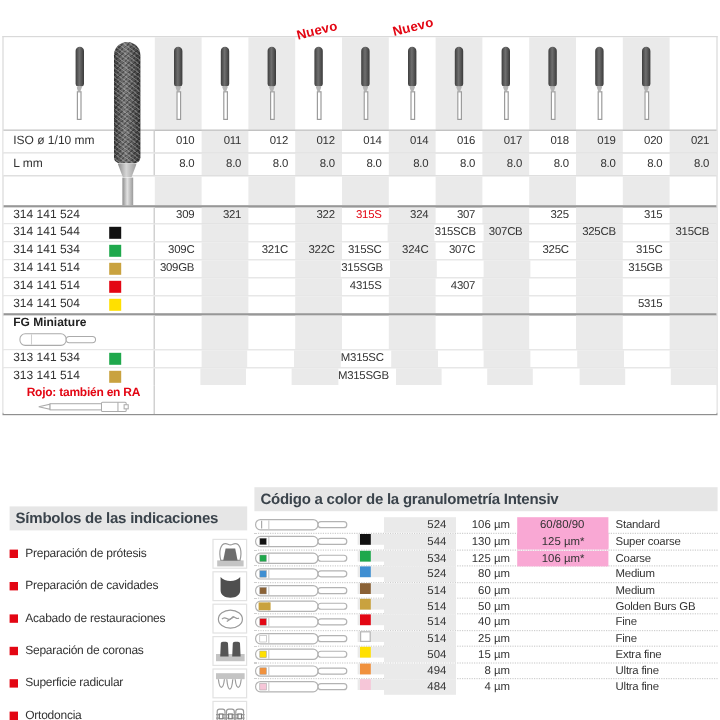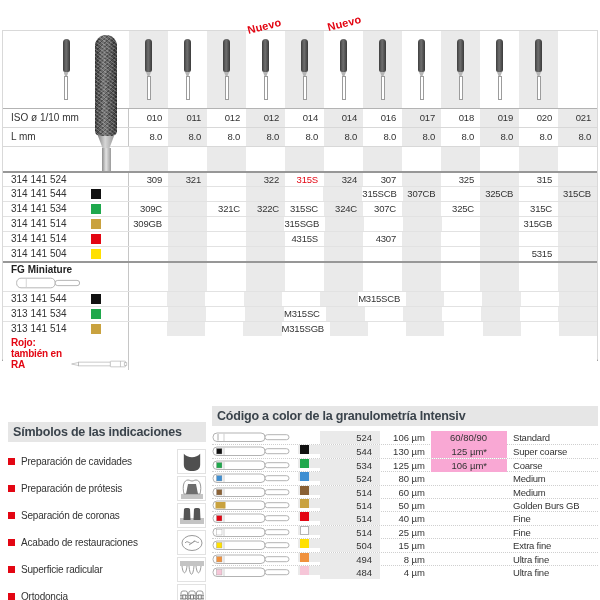--- a/index.html
+++ b/index.html
@@ -41,21 +41,21 @@
   .fgm-label-row{height:30px;border-top:2px solid #979797}
   .fg-label-row .lcell,.fgm-label-row .lcell{flex-direction:column;align-items:flex-start;justify-content:center;gap:1px}
   .sec-label{font-weight:bold;font-size:10px;color:#222;line-height:10px}
 
   .code-row{height:15px;line-height:14px;border-top:1px solid #e2e2e2}
   .code-row.section-top{border-top:2px solid #979797}
   .code-row .lcell{line-height:14px}
   .code-square{width:10px;height:10px;margin-left:auto;margin-right:27px;flex:none;display:block}
 
   .note-row{height:23px}
-  .note-row .lcell{flex-direction:row;align-items:flex-end;justify-content:flex-start;padding-top:1px;gap:0;border-right:1px solid #c6c6c6}
+  .note-row .lcell{flex-direction:column;align-items:center;justify-content:flex-start;padding-top:1px;gap:0;border-right:1px solid #c6c6c6}
   .ra-note{color:#e30613;font-weight:bold;font-size:10px;line-height:11px;letter-spacing:-.2px}
   .note-span{grid-column:2/14;background:#fff}
 
   
   .big-bur{position:absolute;left:92px;top:4px;width:22px;z-index:3}
   .bb-head{width:22px;height:101px;border-radius:11px 11px 5px 5px;background:linear-gradient(90deg,#3c3c3c,#7a7a7a 42%,#383838);position:relative}
   .bb-head::after{content:"";position:absolute;inset:0;border-radius:inherit;
     background:repeating-linear-gradient(37deg,rgba(255,255,255,.22) 0 1px,transparent 1px 3px),
                repeating-linear-gradient(-41deg,rgba(0,0,0,.28) 0 1px,transparent 1px 3px)}
   .bb-neck{width:16px;height:12px;margin:0 auto;background:linear-gradient(90deg,#8a8a8a,#d6d6d6 45%,#9a9a9a);clip-path:polygon(0 0,100% 0,72% 100%,28% 100%)}
@@ -333,38 +333,20 @@
         <div class="dcell val-cell shade"></div>
         <div class="dcell val-cell"></div>
         <div class="dcell val-cell shade"></div>
         <div class="dcell val-cell"></div>
         <div class="dcell val-cell shade"></div>
       </div>
 
     <div id="fgm-rows">
         <div class="trow code-row">
           <div class="lcell code-lcell">
-            <span>313 141 544</span>
-            <span class="code-square" style="background: rgb(17, 17, 17);"></span>
-          </div>
-          <div class="dcell val-cell"></div>
-          <div class="dcell val-cell shade"></div>
-          <div class="dcell val-cell"></div>
-          <div class="dcell val-cell shade"></div>
-          <div class="dcell val-cell"></div>
-          <div class="dcell val-cell shade"></div>
-          <div class="dcell val-cell"><span dir="ltr">M315SCB</span></div>
-          <div class="dcell val-cell shade"></div>
-          <div class="dcell val-cell"></div>
-          <div class="dcell val-cell shade"></div>
-          <div class="dcell val-cell"></div>
-          <div class="dcell val-cell shade"></div>
-        </div>
-        <div class="trow code-row">
-          <div class="lcell code-lcell">
             <span>313 141 534</span>
             <span class="code-square" style="background: rgb(31, 168, 76);"></span>
           </div>
           <div class="dcell val-cell"></div>
           <div class="dcell val-cell shade"></div>
           <div class="dcell val-cell"></div>
           <div class="dcell val-cell shade"></div>
           <div class="dcell val-cell"><span dir="ltr">M315SC</span></div>
           <div class="dcell val-cell shade"></div>
           <div class="dcell val-cell"></div>
@@ -413,57 +395,57 @@
       <div class="bb-neck"></div>
       <div class="bb-shank"></div>
     </div>
   </div>
 
   <div class="symbols">
     <div class="sec-title">Símbolos de las indicaciones</div>
     <div class="sym-list" id="sym-list">
         <div class="sym-item">
           <span class="bullet"></span>
-          <span class="sym-label">Preparación de cavidades</span>
-          <span class="sym-icon">
-            <svg width="22" height="20" viewBox="0 0 24 22">
-              <path d="M3 2 C7 7 17 7 21 2 L21 14 C21 19 17 21 12 21 C7 21 3 19 3 14 Z" fill="#4f4f4f"></path>
-            </svg>
-          </span>
-        </div>
-        <div class="sym-item">
-          <span class="bullet"></span>
           <span class="sym-label">Preparación de prótesis</span>
           <span class="sym-icon">
             <svg width="24" height="22" viewBox="0 0 24 22">
               <rect x="1" y="16" width="22" height="5" fill="#c4c4c4"></rect>
               <path d="M4 16 C2 8 4 2 8 2 C10 2 10 3 12 3 C14 3 14 2 16 2 C20 2 22 8 20 16 Z" fill="#fff" stroke="#9a9a9a" stroke-width="1"></path>
               <polygon points="8,6 16,6 18,16 6,16" fill="#6e6e6e"></polygon>
+            </svg>
+          </span>
+        </div>
+        <div class="sym-item">
+          <span class="bullet"></span>
+          <span class="sym-label">Preparación de cavidades</span>
+          <span class="sym-icon">
+            <svg width="22" height="20" viewBox="0 0 24 22">
+              <path d="M3 2 C7 7 17 7 21 2 L21 14 C21 19 17 21 12 21 C7 21 3 19 3 14 Z" fill="#4f4f4f"></path>
+            </svg>
+          </span>
+        </div>
+        <div class="sym-item">
+          <span class="bullet"></span>
+          <span class="sym-label">Acabado de restauraciones</span>
+          <span class="sym-icon">
+            <svg width="24" height="20" viewBox="0 0 24 20">
+              <ellipse cx="12" cy="10" rx="10" ry="7.5" fill="#fff" stroke="#9a9a9a"></ellipse>
+              <path d="M5 10 C8 6 10 13 13 9 C15 6 17 11 19 9" fill="none" stroke="#9a9a9a"></path>
+              <path d="M9 12 L15 8" stroke="#9a9a9a"></path>
             </svg>
           </span>
         </div>
         <div class="sym-item">
           <span class="bullet"></span>
           <span class="sym-label">Separación de coronas</span>
           <span class="sym-icon">
             <svg width="24" height="20" viewBox="0 0 24 20">
               <rect x="0" y="12" width="24" height="6" fill="#c4c4c4"></rect>
               <path d="M4 3 C4 1.5 10 1.5 10 3 L10.5 14 L3.5 14 Z" fill="#555"></path>
               <path d="M14 3 C14 1.5 20 1.5 20 3 L20.5 14 L13.5 14 Z" fill="#555"></path>
-            </svg>
-          </span>
-        </div>
-        <div class="sym-item">
-          <span class="bullet"></span>
-          <span class="sym-label">Acabado de restauraciones</span>
-          <span class="sym-icon">
-            <svg width="24" height="20" viewBox="0 0 24 20">
-              <ellipse cx="12" cy="10" rx="10" ry="7.5" fill="#fff" stroke="#9a9a9a"></ellipse>
-              <path d="M5 10 C8 6 10 13 13 9 C15 6 17 11 19 9" fill="none" stroke="#9a9a9a"></path>
-              <path d="M9 12 L15 8" stroke="#9a9a9a"></path>
             </svg>
           </span>
         </div>
         <div class="sym-item">
           <span class="bullet"></span>
           <span class="sym-label">Superficie radicular</span>
           <span class="sym-icon">
             <svg width="24" height="20" viewBox="0 0 24 20">
               <rect x="0" y="1" width="24" height="5" fill="#c4c4c4"></rect>
               <path d="M2 6 C3 15 6 15 7 6" fill="#fff" stroke="#9a9a9a"></path>

